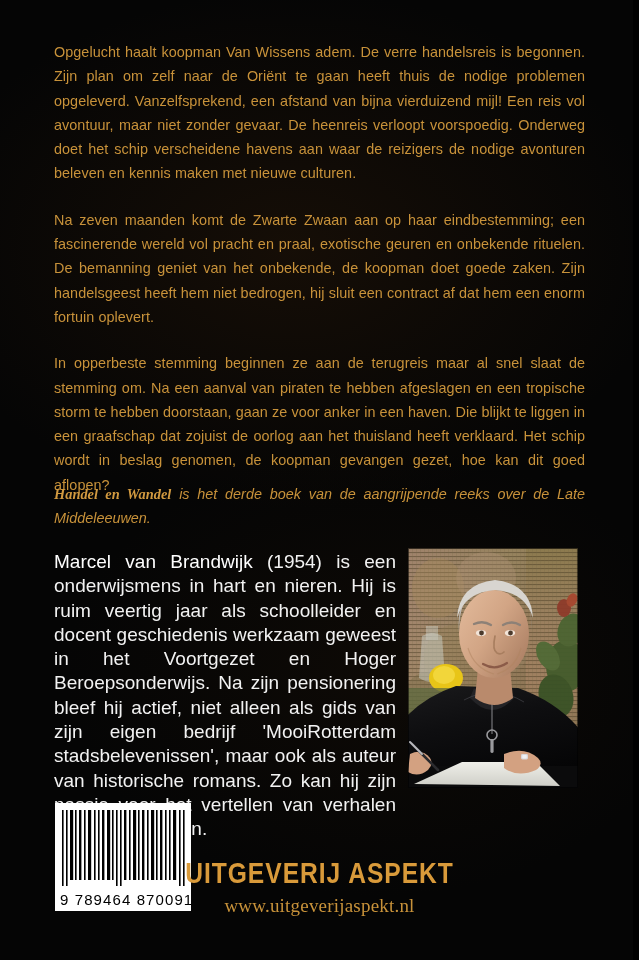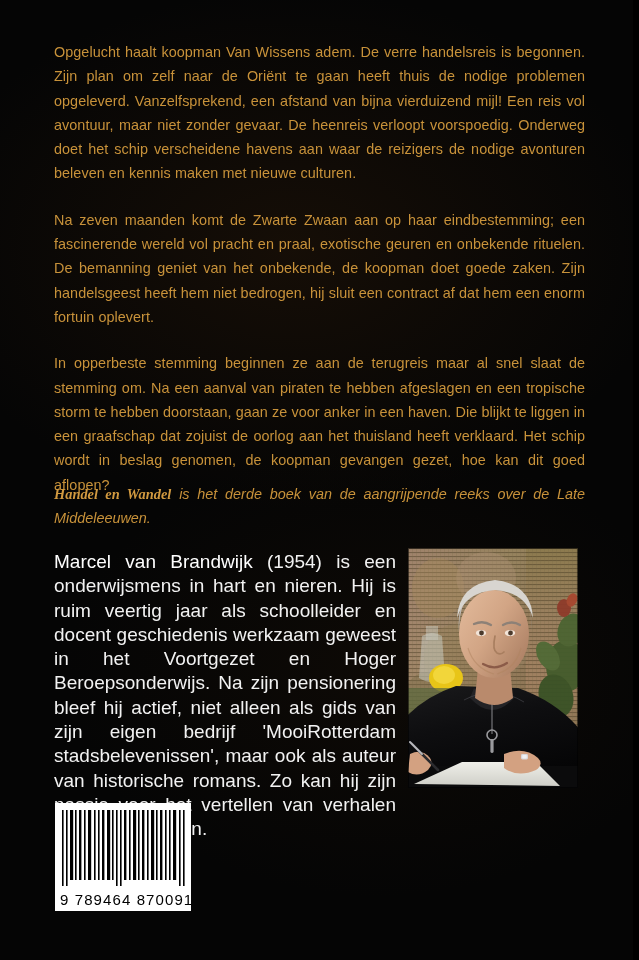--- a/index.html
+++ b/index.html
@@ -304,14 +304,18 @@
         <rect x="105" y="0" width="1.6" height="70"></rect>
         <rect x="109" y="0" width="1.6" height="70"></rect>
         <rect x="113" y="0" width="3.2" height="70"></rect>
         <rect x="119" y="0" width="1.6" height="76"></rect>
         <rect x="123" y="0" width="1.6" height="76"></rect>
       </g>
     </svg>
     <div class="barcode-digits">9  789464  870091</div>
   </div>
 
+  <div class="publisher">
+    <div class="pub-name">UITGEVERIJ ASPEKT</div>
+    <div class="pub-url">www.uitgeverijaspekt.nl</div>
+  </div>
 
 </div>
 
 </body></html>

